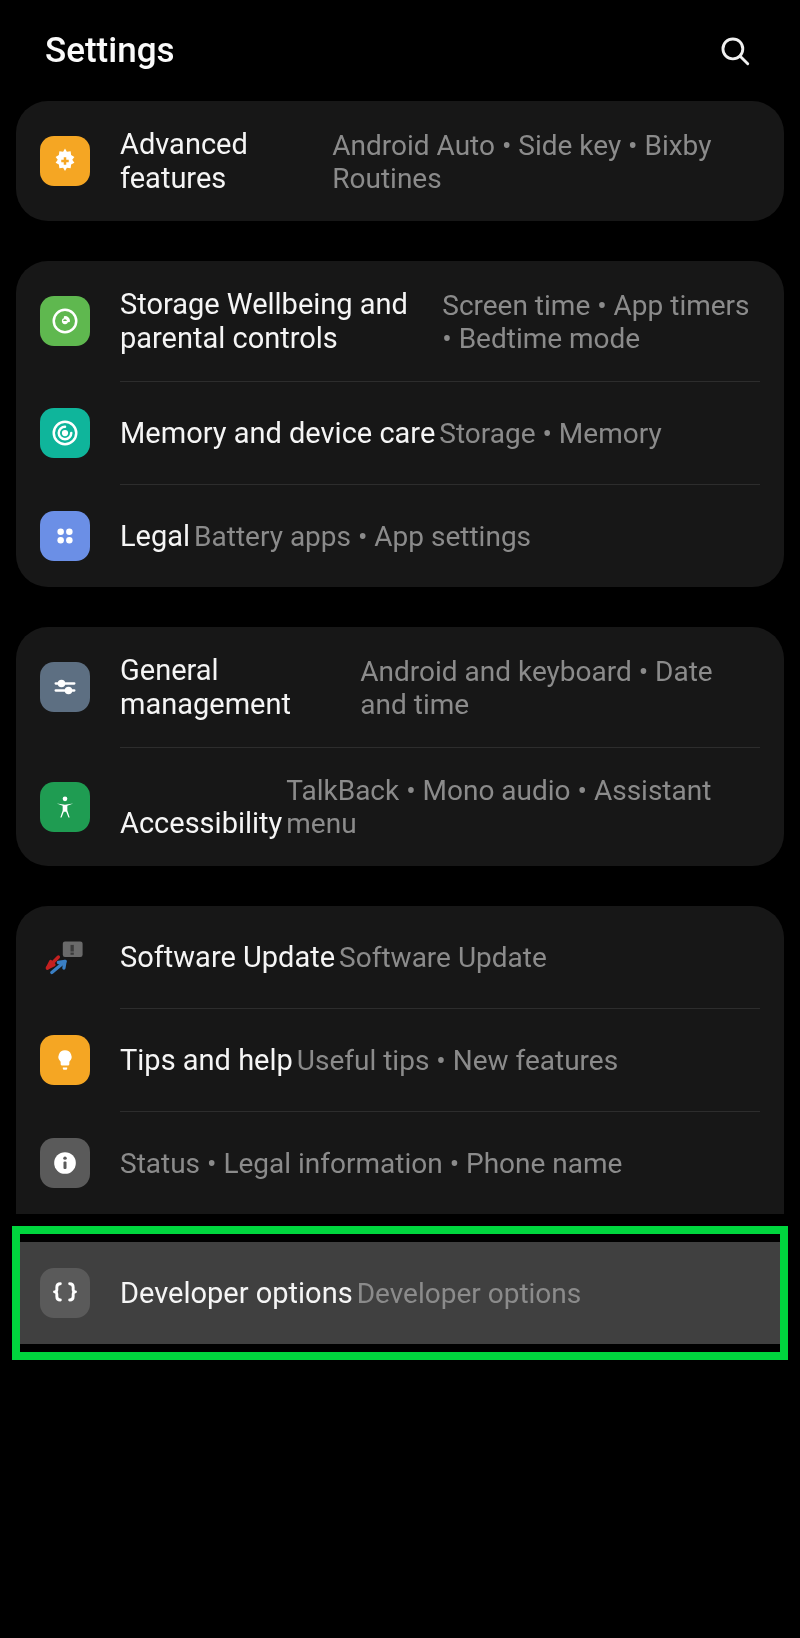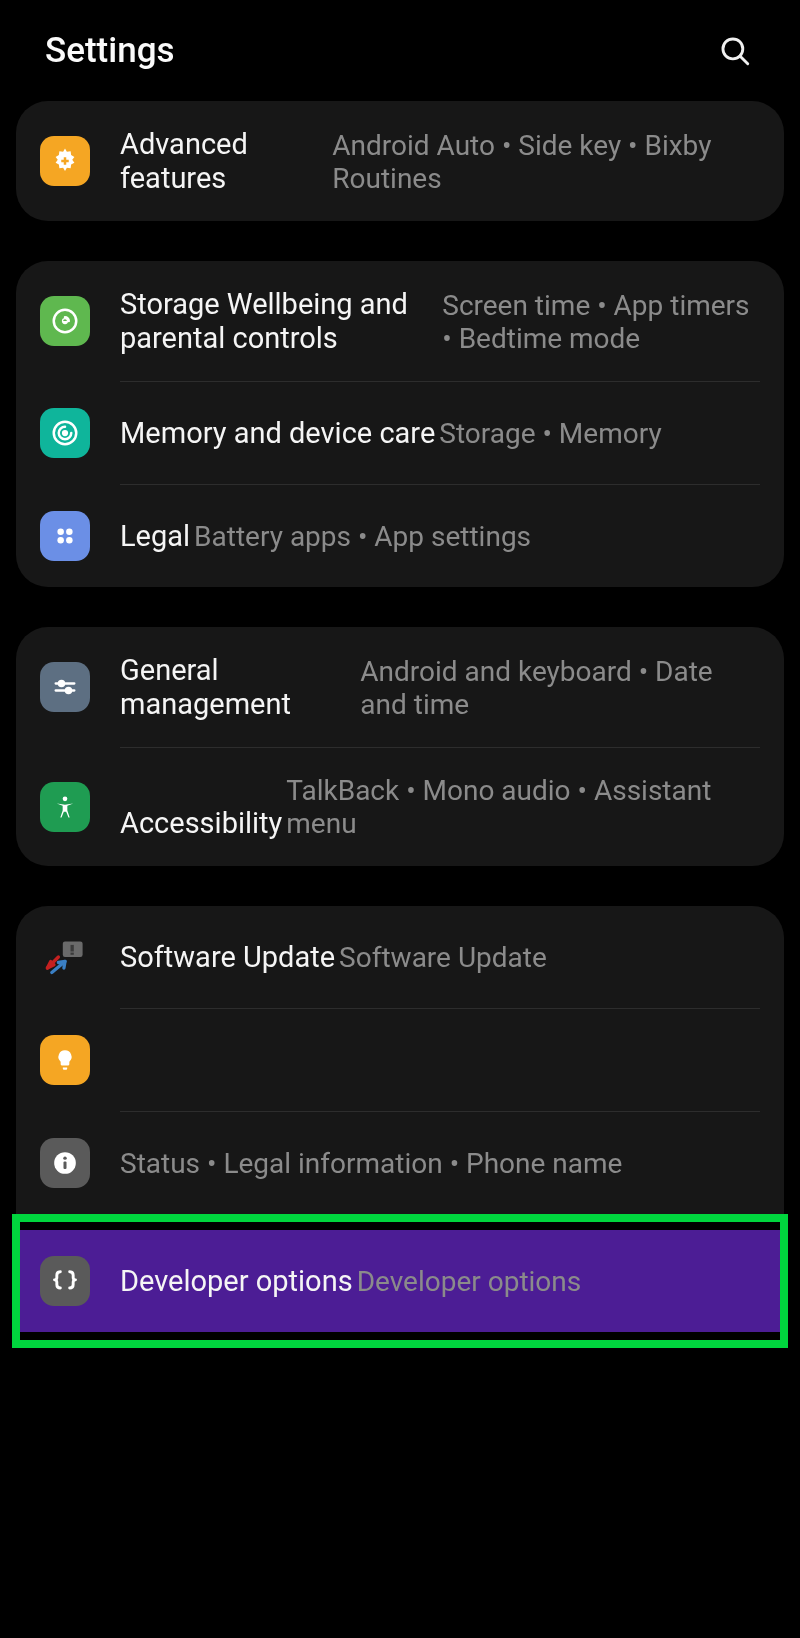--- a/index.html
+++ b/index.html
@@ -178,21 +178,21 @@
           <path d="M5 9l7 1 7-1-5 2v4l2 6h-1l-2-5h-2l-2 5H8l2-6v-4L5 9z"></path>
         </svg>
     </div>
     <div class="text-col">
       <div class="row-title">Accessibility</div>
       <div class="row-sub">TalkBack  •  Mono audio  •  Assistant menu</div>
     </div>
   </div>
 </div>
 
-<div class="group" style="margin-bottom:0; border-bottom-left-radius:0; border-bottom-right-radius:0;">
+<div class="group" style="margin-bottom:12px; border-bottom-left-radius:0; border-bottom-right-radius:0;">
   <div class="row">
     <div class="icon-wrap" style="background:transparent;">
       <svg width="44" height="44" viewBox="0 0 40 40">
           <rect x="18" y="6" width="18" height="14" rx="2" fill="#6a6a6a"></rect>
           <rect x="25" y="9" width="3" height="6" fill="#3a3a3a"></rect>
           <rect x="25" y="16" width="3" height="2" fill="#3a3a3a"></rect>
           <path d="M4 30 L14 20" stroke="#c42020" stroke-width="3" stroke-linecap="round"></path>
           <path d="M4 30 l3 -6 M4 30 l6 -3" stroke="#c42020" stroke-width="3" stroke-linecap="round"></path>
           <path d="M8 34 L20 24" stroke="#3a7fc4" stroke-width="3" stroke-linecap="round"></path>
           <path d="M20 24 l-6 1 M20 24 l-1 6" stroke="#3a7fc4" stroke-width="3" stroke-linecap="round"></path>
@@ -203,38 +203,42 @@
       <div class="row-sub">Software Update</div>
     </div>
   </div>
   <div class="divider"></div>
   <div class="row">
     <div class="icon-wrap" style="background:#f5a623;">
       <svg width="26" height="26" viewBox="0 0 24 24" fill="#fff">
           <path d="M12 3a6 6 0 0 0-4 10.5V16a1 1 0 0 0 1 1h6a1 1 0 0 0 1-1v-2.5A6 6 0 0 0 12 3zm-2 16h4v1a1 1 0 0 1-1 1h-2a1 1 0 0 1-1-1v-1z"></path>
         </svg>
     </div>
+    <div class="text-col">
+      <div class="row-title">Tips and help</div>
+      <div class="row-sub">Useful tips  •  New features</div>
+    </div>
   </div>
   <div class="divider"></div>
   <div class="row">
     <div class="icon-wrap" style="background:#5a5a5a;">
       <svg width="26" height="26" viewBox="0 0 24 24" fill="#fff">
           <circle cx="12" cy="12" r="10" fill="#fff"></circle>
           <circle cx="12" cy="7.5" r="1.6" fill="#5a5a5a"></circle>
           <rect x="10.6" y="10.5" width="2.8" height="7" rx="1" fill="#5a5a5a"></rect>
         </svg>
     </div>
     <div class="text-col">
       <div class="row-sub">Status  •  Legal information  •  Phone name</div>
     </div>
   </div>
 </div>
 
 <div class="highlight-wrap">
-  <div class="row" style="background:#4c1d95;">
+  <div class="row" style="background:#404040;">
     <div class="icon-wrap" style="background:#5a5a5a;">
       <svg width="28" height="28" viewBox="0 0 24 24" fill="none" stroke="#fff" stroke-width="2.5" stroke-linecap="round" stroke-linejoin="round">
           <path d="M8 4c-2 0-3 1-3 3v2c0 1.5-1 2-2 2 1 0 2 .5 2 2v2c0 2 1 3 3 3"></path>
           <path d="M16 4c2 0 3 1 3 3v2c0 1.5 1 2 2 2-1 0-2 .5-2 2v2c0 2-1 3-3 3"></path>
         </svg>
     </div>
     <div class="text-col">
       <div class="row-title">Developer options</div>
       <div class="row-sub">Developer options</div>
     </div>

